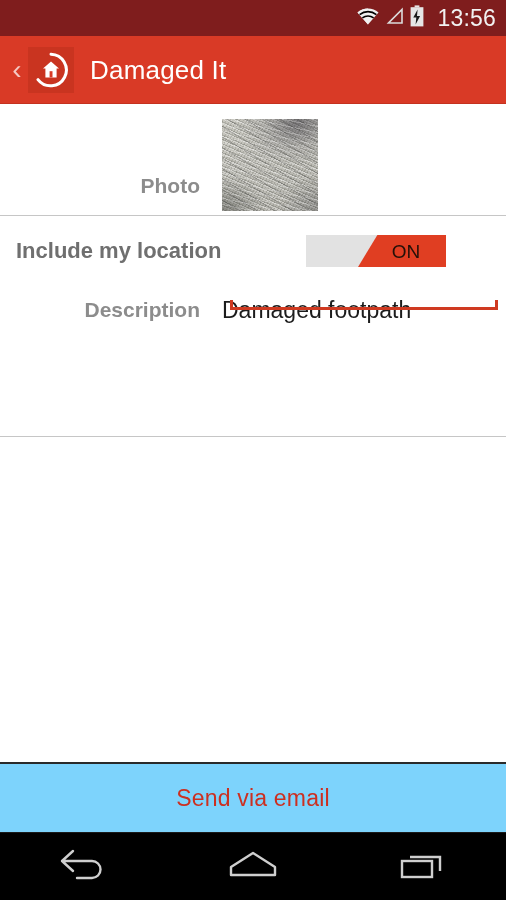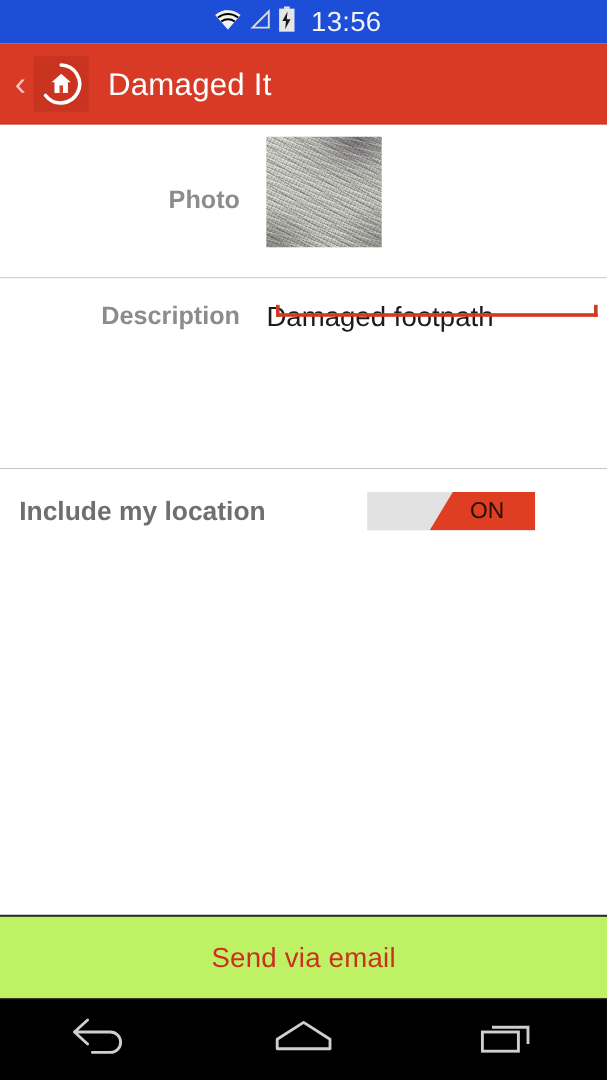--- a/index.html
+++ b/index.html
@@ -18,24 +18,24 @@
     width: 506px;
     height: 900px;
     background: #ffffff;
     display: flex;
     flex-direction: column;
   }
 
   
   #status-bar {
     height: 36px;
-    background: #1d4ed8;
-    display: flex;
-    align-items: center;
-    justify-content: center;
+    background: #7f1d1d;
+    display: flex;
+    align-items: center;
+    justify-content: flex-end;
     padding-right: 10px;
     flex: 0 0 36px;
   }
   .status-icons {
     display: flex;
     align-items: center;
     gap: 5px;
   }
   .status-clock {
     color: #f2f2f2;
@@ -107,21 +107,21 @@
     font-size: 21px;
     font-weight: bold;
     line-height: 1;
   }
   .row-field {
     flex: 1 1 auto;
     position: relative;
   }
 
   
-  #row-photo { height: 128px; align-items: flex-start; padding-top: 10px; }
+  #row-photo { height: 112px; align-items: center; padding-top: 10px; }
   #row-photo .row-label { padding-top: 42px; }
   #photo-thumb {
     width: 96px;
     height: 92px;
     position: relative;
     overflow: hidden;
     background:
       radial-gradient(ellipse 120% 90% at 78% 4%, rgba(55,52,60,0.55) 0%, rgba(90,88,95,0.18) 28%, rgba(0,0,0,0) 52%),
       radial-gradient(ellipse 70% 55% at 4% 96%, rgba(60,62,58,0.40) 0%, rgba(0,0,0,0) 60%),
       radial-gradient(ellipse 60% 60% at 98% 98%, rgba(70,70,72,0.30) 0%, rgba(0,0,0,0) 62%),
@@ -241,21 +241,21 @@
   #spacer { flex: 1 1 auto; background: #ffffff; }
 
   
   #submit-bar {
     flex: 0 0 70px;
     height: 70px;
     border-top: 2px solid #2a2a2a;
     display: flex;
     align-items: center;
     justify-content: center;
-    background: #bef264;
+    background: #7dd3fc;
   }
   #submit-label {
     color: #cc2f20;
     font-size: 23px;
     line-height: 1;
     letter-spacing: 0.2px;
   }
 
   
   #nav-bar {
@@ -326,38 +326,38 @@
 
   <div id="content">
 
     <div id="row-photo" class="form-row">
       <div class="row-label">Photo</div>
       <div class="row-field">
         <div id="photo-thumb"></div>
       </div>
     </div>
 
-
-    <div id="row-description" class="form-row">
-      <div class="row-label">Description</div>
-      <div class="row-field">
-        <div id="description-value">Damaged footpath</div>
-        <div id="description-underline"></div>
-      </div>
-    </div>
 
     <div id="row-location" class="form-row">
       <div id="location-label">Include my location</div>
       <div id="location-toggle">
         <div id="toggle-on-part">
           <span id="toggle-on-label">ON</span>
         </div>
       </div>
     </div>
 
+    <div id="row-description" class="form-row">
+      <div class="row-label">Description</div>
+      <div class="row-field">
+        <div id="description-value">Damaged footpath</div>
+        <div id="description-underline"></div>
+      </div>
+    </div>
+
     <div id="spacer"></div>
   </div>
 
   <div id="submit-bar">
     <span id="submit-label">Send via email</span>
   </div>
 
   <div id="nav-bar">
 
     <div class="nav-btn">

